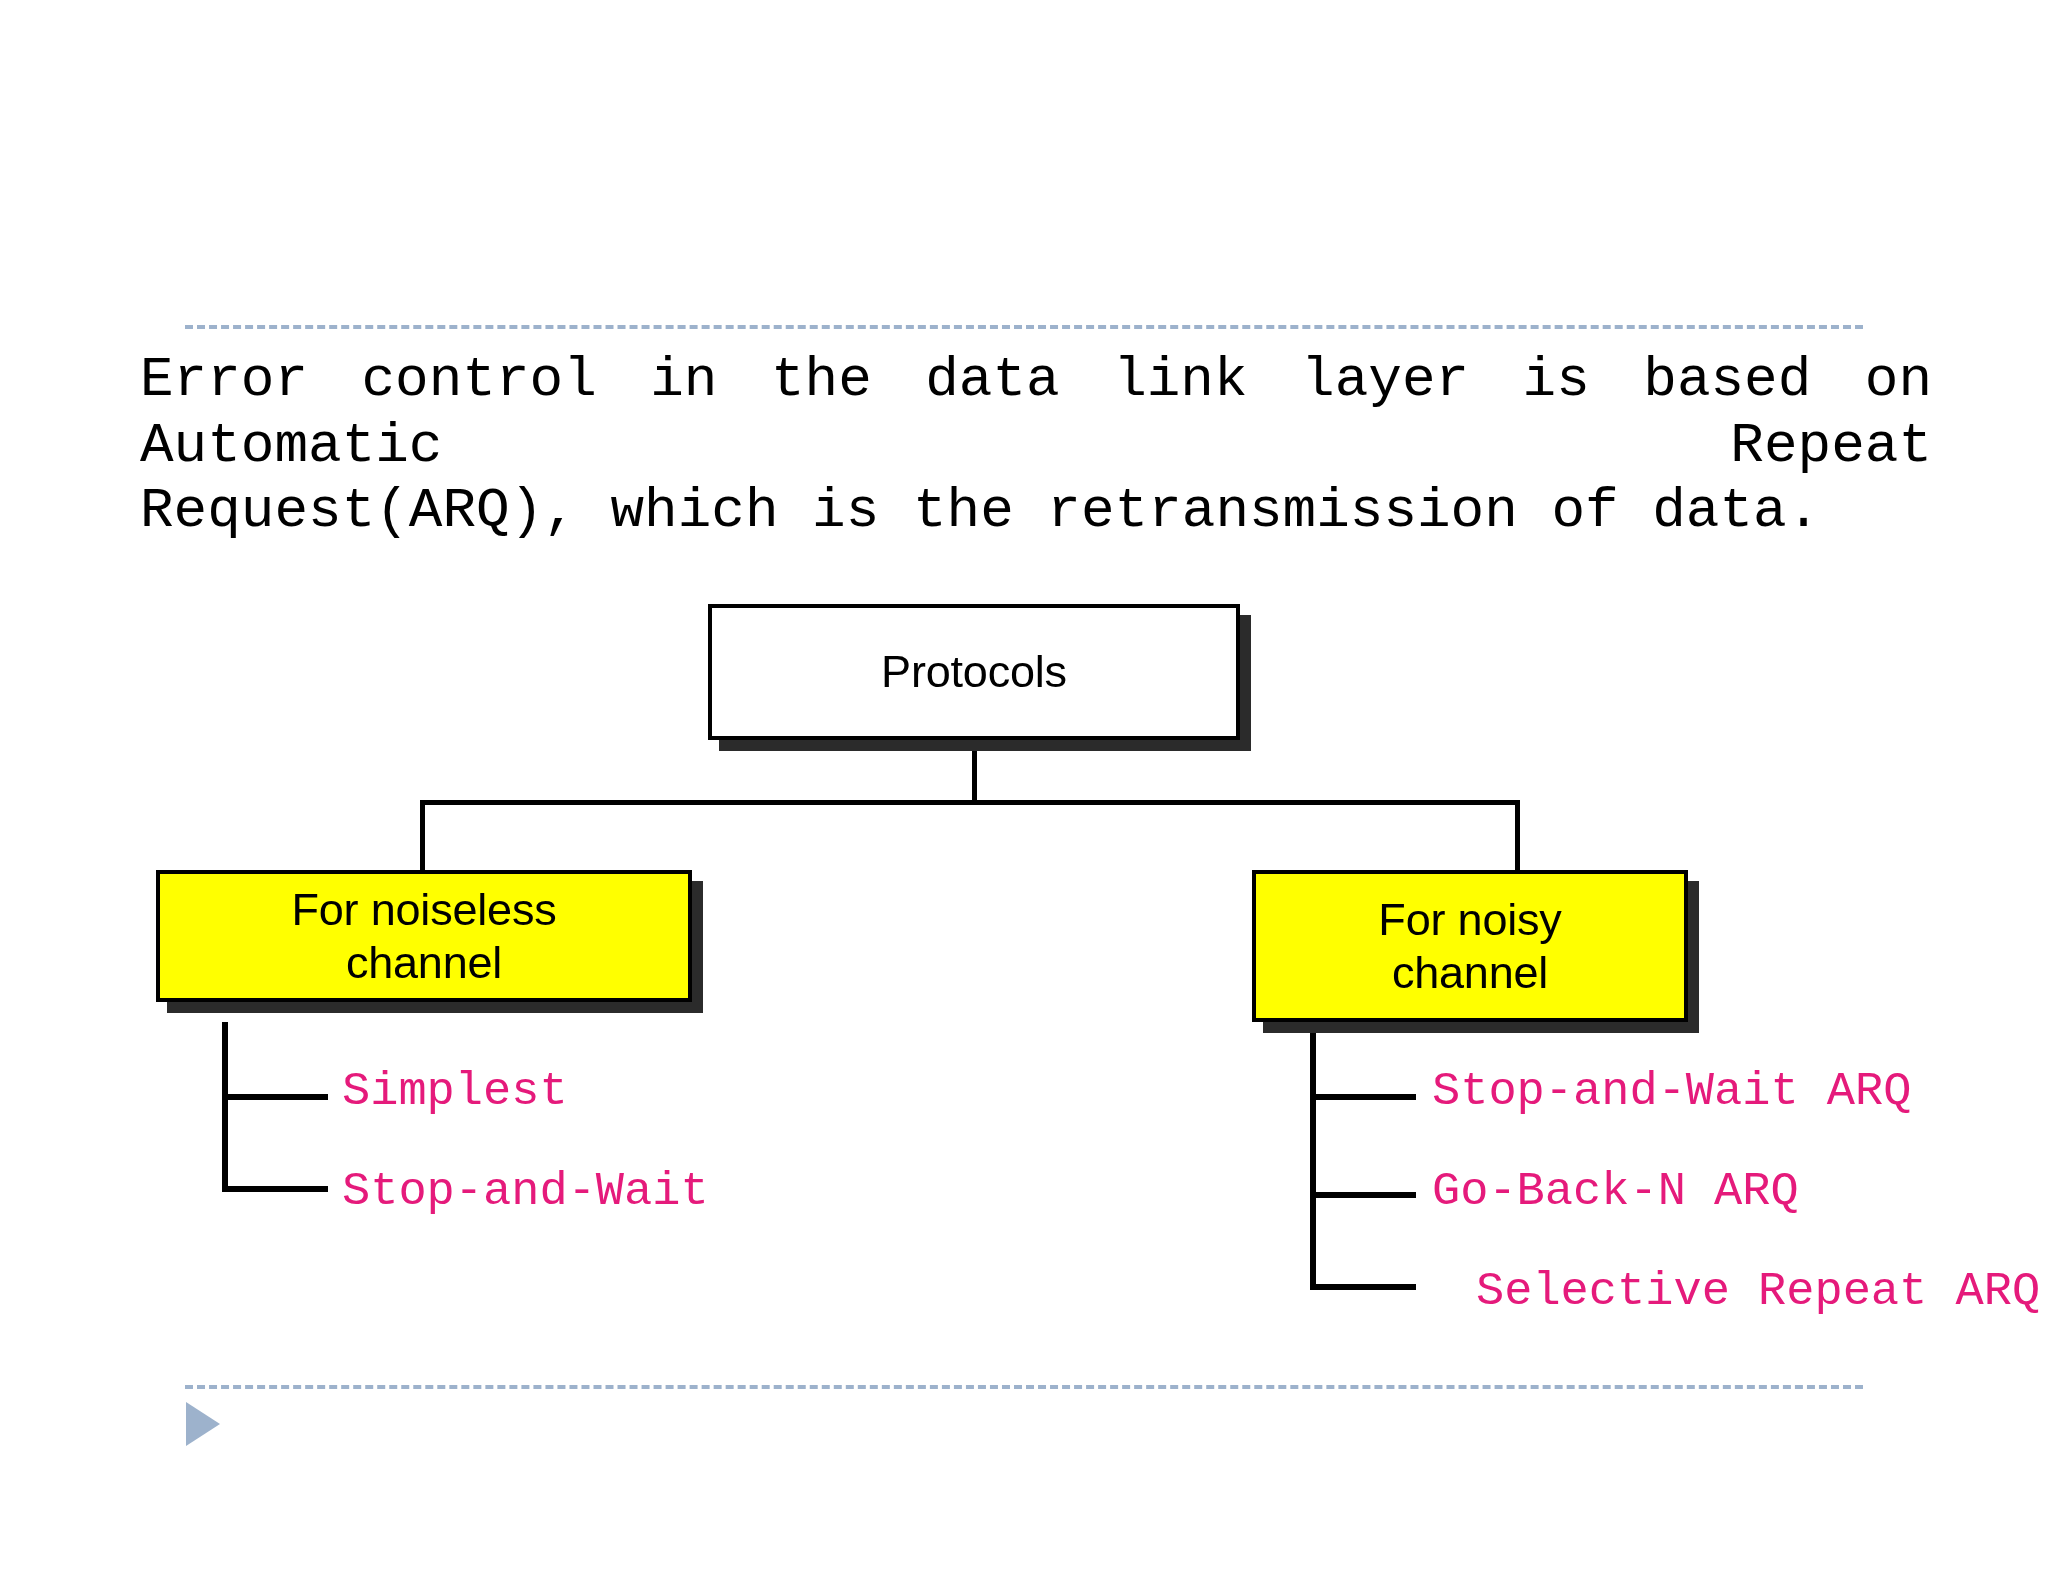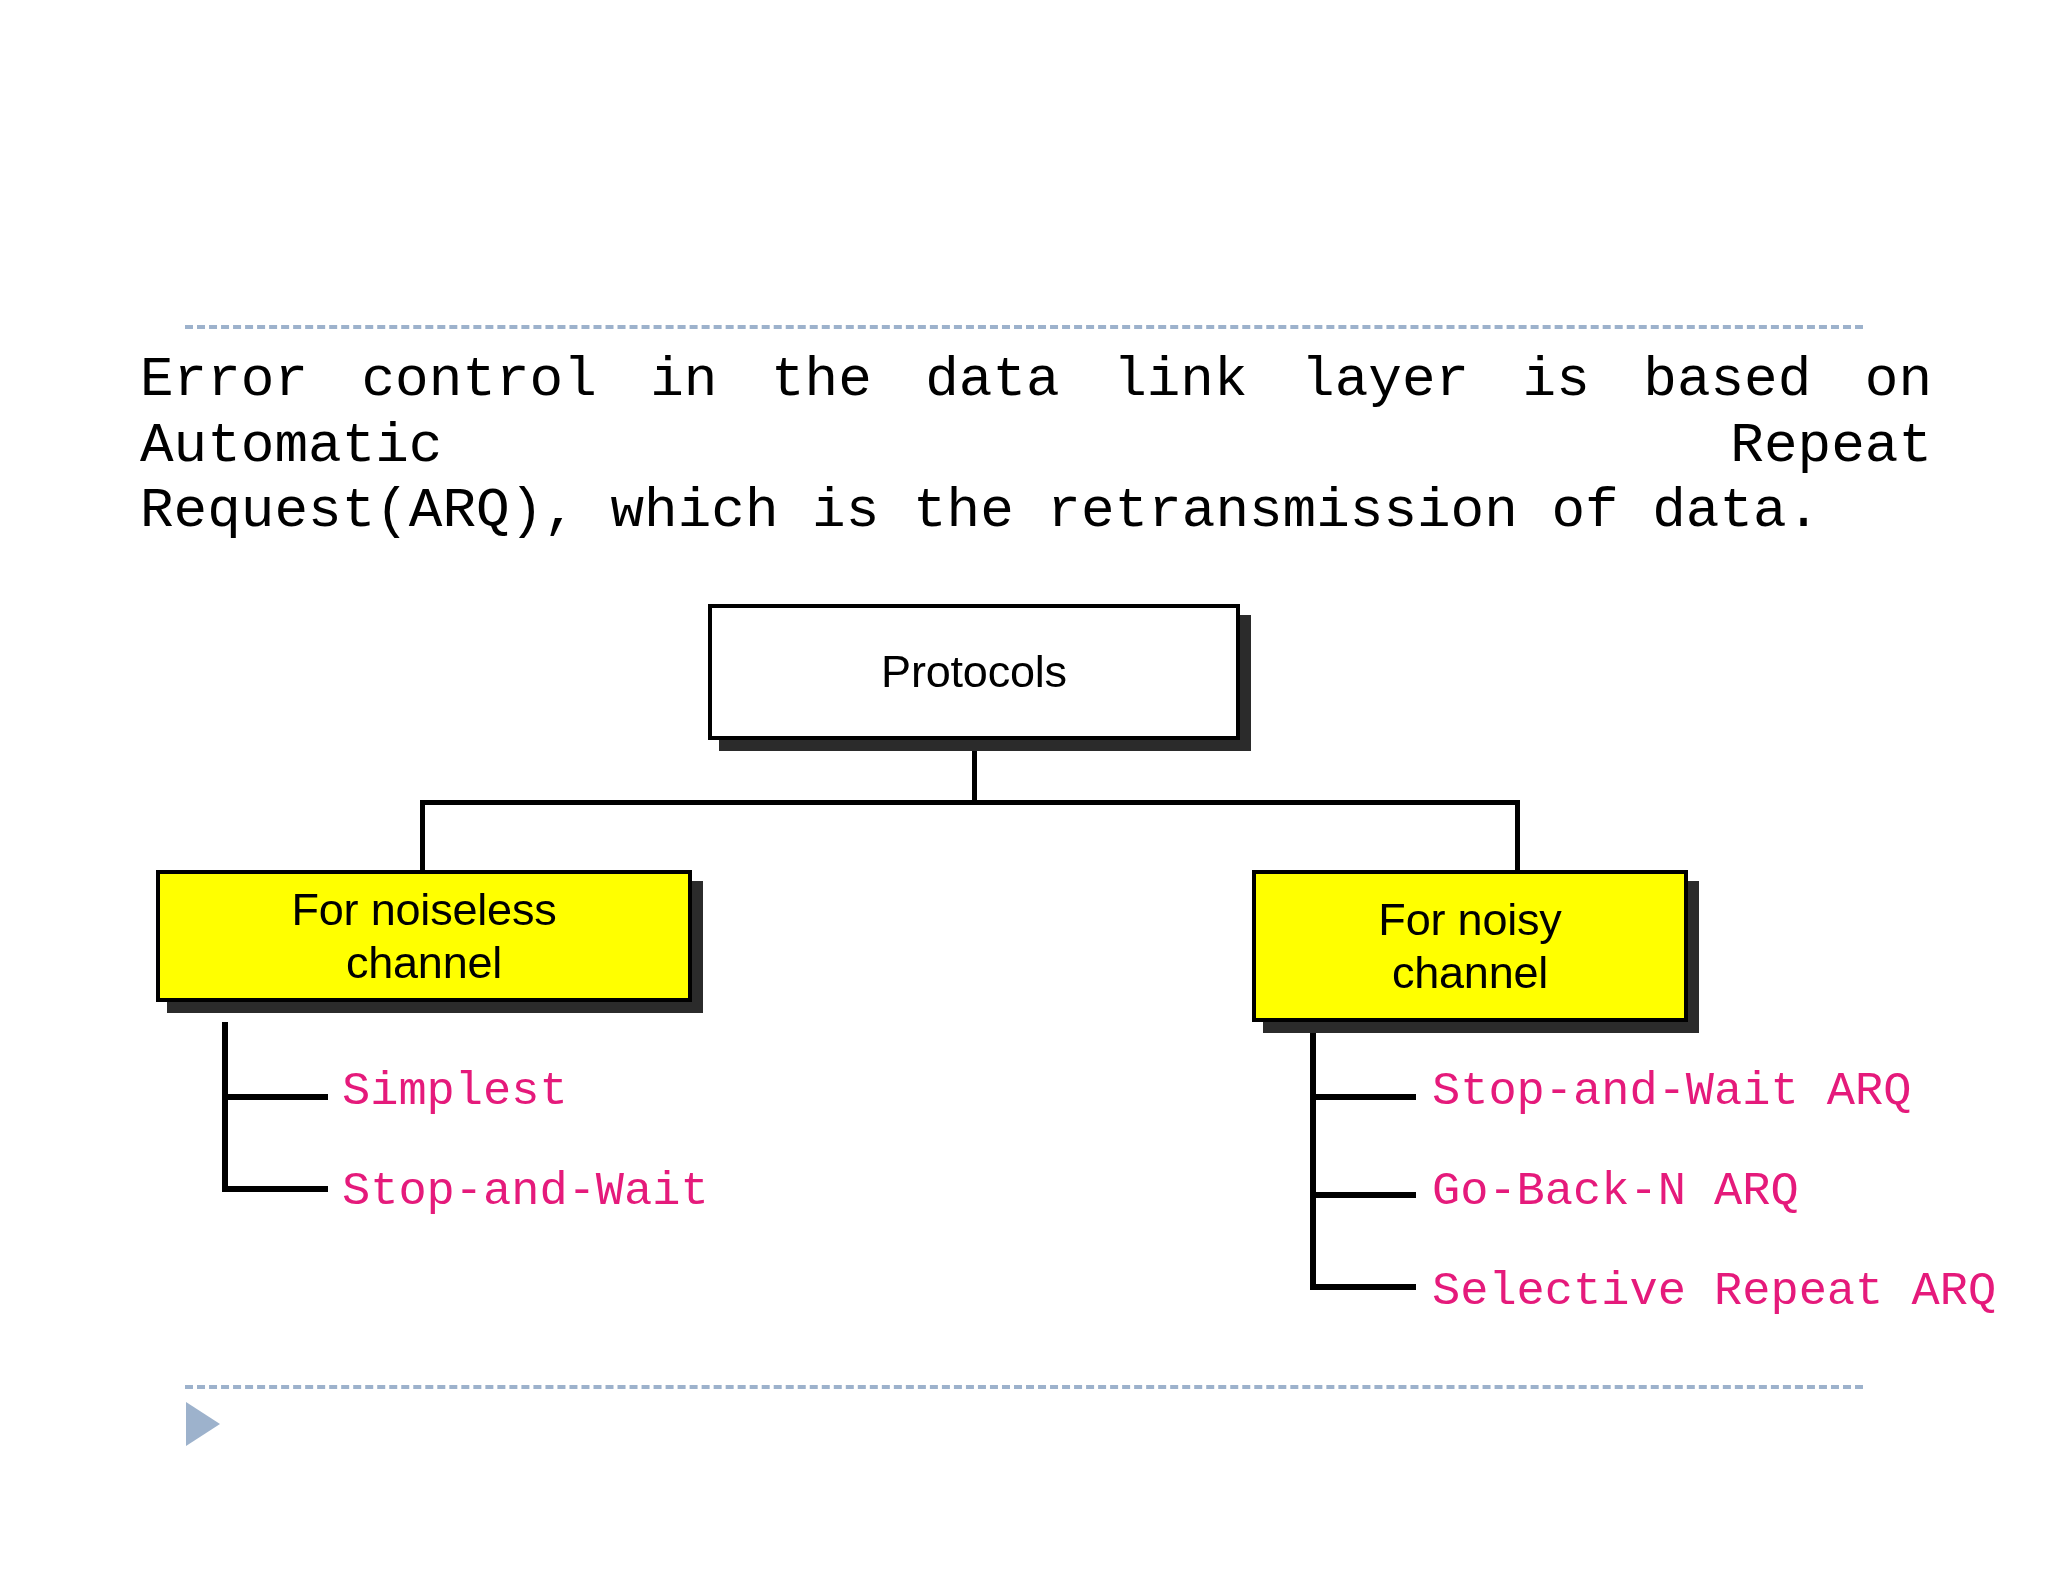--- a/index.html
+++ b/index.html
@@ -127,21 +127,21 @@
     color: #e51a7b;
     font-family: Liberation Mono, monospace;
     font-size: 47px;
     line-height: 1;
     white-space: nowrap;
   }
   #leaf-l1 { left: 342px;  top: 1068px; }
   #leaf-l2 { left: 342px;  top: 1168px; }
   #leaf-r1 { left: 1432px; top: 1068px; }
   #leaf-r2 { left: 1432px; top: 1168px; }
-  #leaf-r3 { left: 1432px; top: 1268px; }
+  #leaf-r3 { left: 1476px; top: 1268px; }
 
   
   #play-triangle {
     position: absolute;
     left: 186px;
     top: 1402px;
     width: 0;
     height: 0;
     border-top: 22px solid transparent;
     border-bottom: 22px solid transparent;

